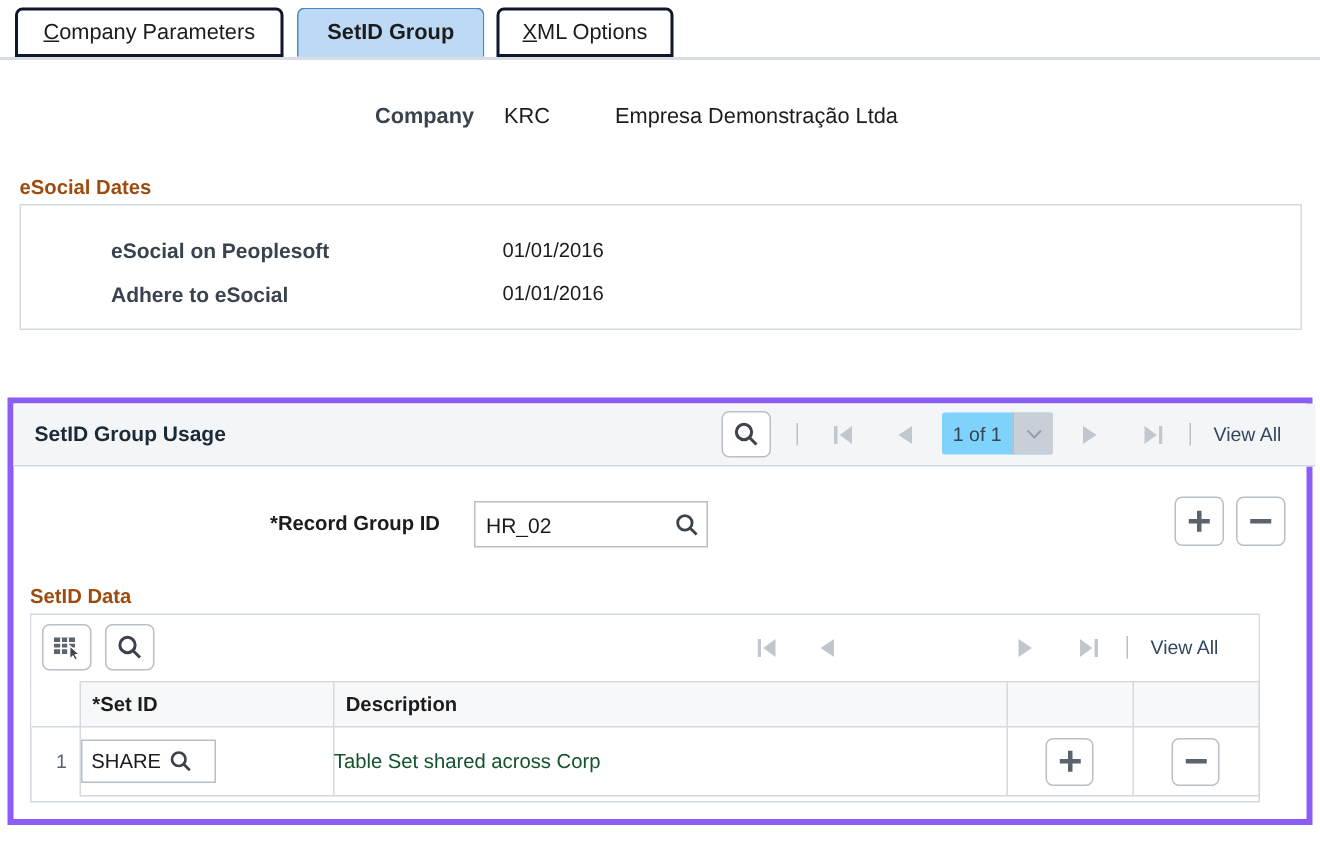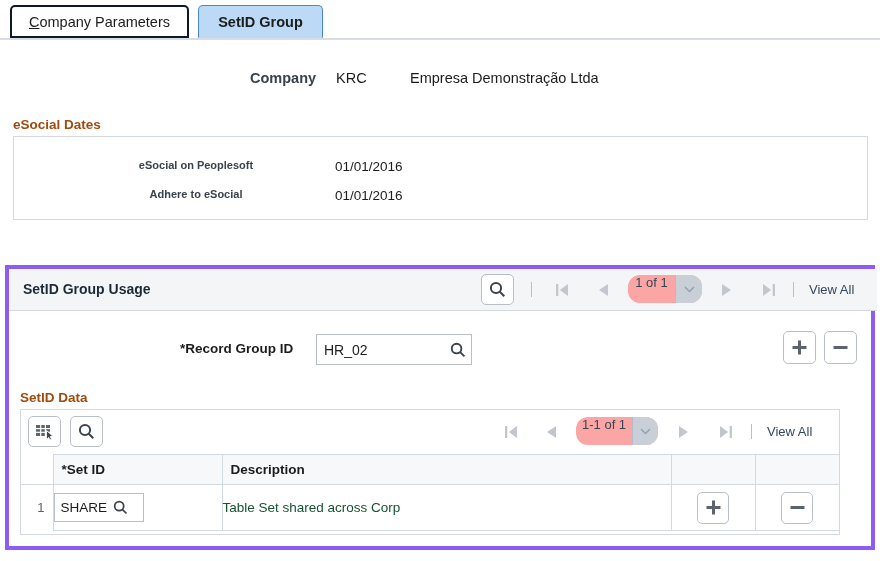--- a/index.html
+++ b/index.html
@@ -98,22 +98,22 @@
     left: 13px; top: 136px;
     width: 855px; height: 84px;
     border: 1px solid #d3d9e0;
     background: #ffffff;
     box-sizing: border-box;
   }
   .date-label {
     position: absolute;
     font-weight: bold;
     color: #39434d;
-    font-size: 11px;
-    text-align: center;
+    font-size: 14px;
+    text-align: left;
     white-space: nowrap;
   }
   .date-value {
     position: absolute;
     color: #1c1c1c;
     font-size: 13.5px;
     white-space: nowrap;
   }
   #lbl-peoplesoft { left: 60px; top: 22px; width: 244px; }
   #val-peoplesoft { left: 321px; top: 22px; }
@@ -171,23 +171,24 @@
   }
   .nav-arrow {
     position: absolute;
     cursor: pointer;
   }
   .nav-arrow svg { display: block; }
   .arrow-fill { fill: #c2c7ce; }
   .pill {
     position: absolute;
     box-sizing: border-box;
-    background: #fca5a5;
-    border-radius: 12px;
-    display: flex;
+    background: #7dd3fc;
+    border-radius: 2px;
+    display: flex;
+    align-items: center;
     overflow: hidden;
     cursor: pointer;
   }
   .pill-text {
     flex: 1 1 auto;
     text-align: center;
     font-size: 13px;
     color: #3a4450;
     white-space: nowrap;
     padding: 0 6px;
@@ -372,20 +373,23 @@
 
 <div id="root">
 
   <div class="tabbar">
     <div class="tab" id="tab-company">
       <span><span class="akey">C</span><span>ompany Parameters</span></span>
     </div>
     <div class="tab active" id="tab-setid">
       <span><span>SetID Group</span></span>
     </div>
+    <div class="tab" id="tab-xml">
+      <span><span class="akey">X</span><span>ML Options</span></span>
+    </div>
   </div>
 
   <div class="company-row">
     <span class="company-label">Company</span>
     <span class="company-code">KRC</span>
     <span class="company-name">Empresa Demonstração Ltda</span>
   </div>
 
   <div class="group-heading" id="esocial-heading">eSocial Dates</div>
   <div id="esocial-panel">
@@ -504,28 +508,20 @@
           <rect class="arrow-fill" x="0" y="1" width="2.3" height="12"></rect>
           <polygon class="arrow-fill" points="12,1 12,13 3.8,7"></polygon>
         </svg>
       </div>
       <div class="nav-arrow" style="left:525px; top:15px;">
         <svg width="11" height="14" viewBox="0 0 11 14">
           <polygon class="arrow-fill" points="10,1 10,13 1,7"></polygon>
         </svg>
       </div>
 
-      <div class="pill" style="left:555px; top:7px; width:82px; height:28px;">
-        <span class="pill-text">1-1 of 1</span>
-        <span class="pill-chevron">
-          <svg width="11" height="7" viewBox="0 0 11 7">
-            <polyline points="1,1 5.5,5.6 10,1" fill="none" stroke="#93a0b0" stroke-width="1.4"></polyline>
-          </svg>
-        </span>
-      </div>
 
       <div class="nav-arrow" style="left:657px; top:15px;">
         <svg width="11" height="14" viewBox="0 0 11 14">
           <polygon class="arrow-fill" points="1,1 1,13 10,7"></polygon>
         </svg>
       </div>
       <div class="nav-arrow" style="left:698px; top:15px;">
         <svg width="13" height="14" viewBox="0 0 13 14">
           <polygon class="arrow-fill" points="1,1 1,13 9.2,7"></polygon>
           <rect class="arrow-fill" x="10.7" y="1" width="2.3" height="12"></rect>

